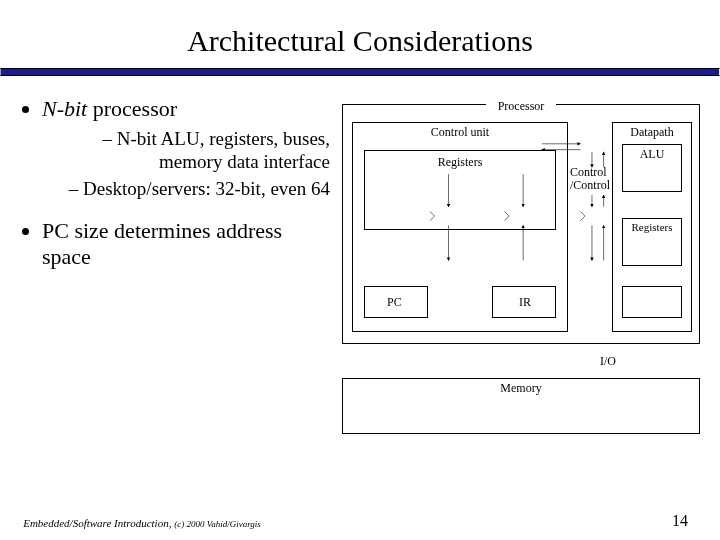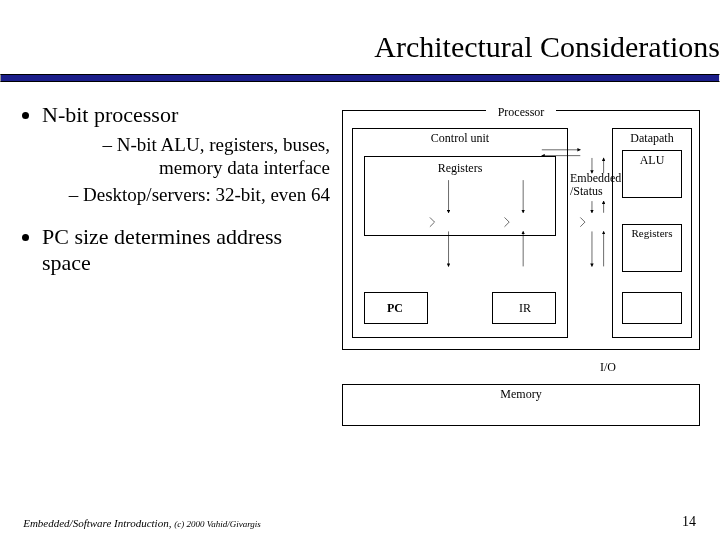--- a/index.html
+++ b/index.html
@@ -12,24 +12,24 @@
     color: #000;
     position: relative;
   }
   .slide {
     width: 720px;
     height: 540px;
     position: relative;
     padding-top: 18px;
   }
   .title {
-    text-align: right;
+    text-align: center;
     font-size: 30px;
     font-weight: normal;
-    margin: 12px 0 10px 0;
+    margin: 6px 0 10px 0;
   }
   .rule {
     height: 8px;
     background: #1b1e8a;
     margin: 0;
     border-top: 1px solid #000;
     border-bottom: 1px solid #000;
   }
   .body {
     display: flex;
@@ -42,20 +42,21 @@
   .leftcol ul {
     margin: 0;
     padding-left: 18px;
     list-style: disc;
   }
   .leftcol ul.top > li {
     font-size: 22px;
     margin-bottom: 18px;
   }
   .leftcol ul.top > li > .main {
+    font-style: italic;
   }
   .leftcol ul.sub {
     list-style: none;
     padding-left: 20px;
     margin-top: 6px;
     text-align: right;
   }
   .leftcol ul.sub li {
     font-size: 19px;
     font-style: normal;
@@ -88,22 +89,22 @@
     left: 12px;
     width: 260px;
     font-style: italic;
     font-size: 11px;
     text-align: center;
     line-height: 1.15;
   }
   .pagenum {
     position: absolute;
     bottom: 10px;
-    right: 24px;
-    font-size: 14px;
+    right: 32px;
+    font-size: 16px;
     margin-left: 48px;
   }
   .footer .copy { font-size: 9px; }
   svg.overlay {
     position: absolute;
     left: 0; top: 0;
     width: 100%; height: 100%;
     pointer-events: none;
   }
 </style>
@@ -135,21 +136,21 @@
       </div>
 
       <div class="box" style="left:10px; top:26px; width:216px; height:210px;">
         <span class="lbl" style="left:0; right:0; top:2px; text-align:center; width:100%">Control unit</span>
       </div>
 
       <div class="box" style="left:22px; top:54px; width:192px; height:80px;">
         <span class="lbl center-lbl" style="top:4px; left:0;">Registers</span>
       </div>
 
-      <div class="box" style="left:22px; top:190px; width:64px; height:32px;font-weight:bold;">
+      <div class="box" style="left:22px; top:190px; width:64px; height:32px;">
         <span class="lbl" style="left:22px; top:8px;">PC</span>
       </div>
 
       <div class="box" style="left:150px; top:190px; width:64px; height:32px;">
         <span class="lbl" style="left:26px; top:8px;">IR</span>
       </div>
 
       <div class="box" style="left:270px; top:26px; width:80px; height:210px;">
         <span class="lbl center-lbl" style="top:2px; left:0;">Datapath</span>
       </div>
@@ -157,25 +158,25 @@
       <div class="box" style="left:280px; top:48px; width:60px; height:48px;">
         <span class="lbl center-lbl" style="top:2px; left:0;">ALU</span>
       </div>
 
       <div class="box" style="left:280px; top:122px; width:60px; height:48px;">
         <span class="lbl center-lbl" style="top:2px; left:0; font-size:11px">Registers</span>
       </div>
 
       <div class="box" style="left:280px; top:190px; width:60px; height:32px;"></div>
 
-      <span class="lbl" style="left:228px; top:70px; width:48px; text-align:left; line-height:1.1;"><span>Embedded /Status</span></span>
+      <span class="lbl" style="left:228px; top:70px; width:48px; text-align:left; line-height:1.1;"><span>Control /Control</span></span>
 
       <span class="lbl" style="left:258px; top:258px;">I/O</span>
 
-      <div class="box" style="left:0; top:282px; width:358px; height:42px;">
+      <div class="box" style="left:0; top:282px; width:358px; height:56px;">
         <span class="lbl center-lbl" style="top:2px; left:0;">Memory</span>
       </div>
 
       <svg class="overlay" viewBox="0 0 360 330">
         <defs>
           <marker id="ah" markerWidth="6" markerHeight="6" refX="5" refY="3" orient="auto">
             <path d="M0,0 L6,3 L0,6 Z" fill="#000"></path>
           </marker>
         </defs>
 

